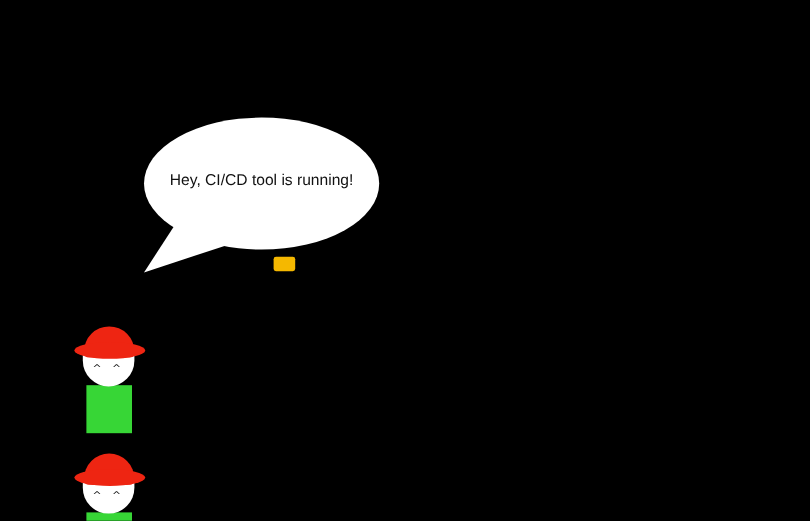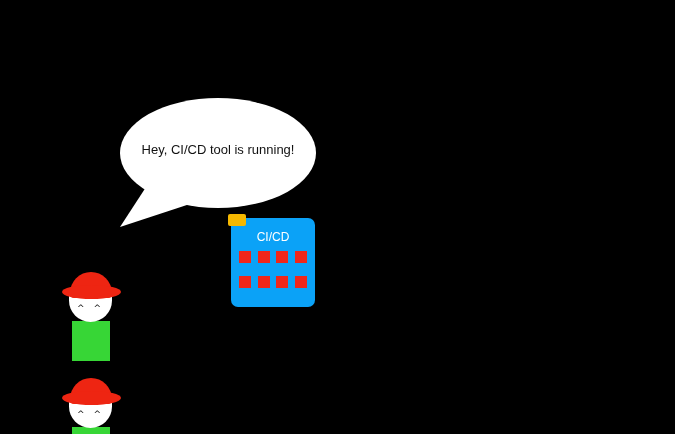--- a/index.html
+++ b/index.html
@@ -174,27 +174,14 @@
   <div class="developer" style="left:62px; top:334px;">
     <div class="dev-hat-crown"></div>
     <div class="dev-hat-brim"></div>
     <div class="dev-face">
       <div class="dev-eyes">^ ^</div>
     </div>
     <div class="dev-body"></div>
   </div>
 
   <div class="cicd-tab"></div>
-  <div class="cicd-box">
-    <div class="cicd-label">CI/CD</div>
-    <div class="cicd-grid">
-      <div class="cicd-cell"></div>
-      <div class="cicd-cell"></div>
-      <div class="cicd-cell"></div>
-      <div class="cicd-cell"></div>
-      <div class="cicd-cell"></div>
-      <div class="cicd-cell"></div>
-      <div class="cicd-cell"></div>
-      <div class="cicd-cell"></div>
-    </div>
-  </div>
 
 </div>
 
 </body></html>

